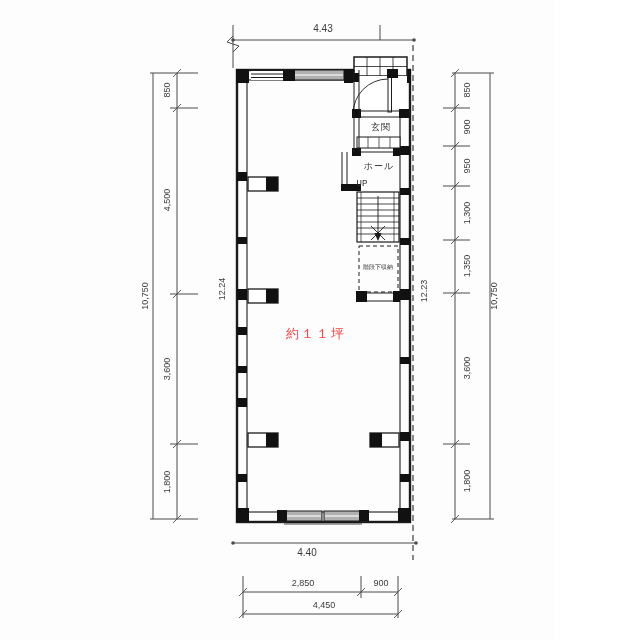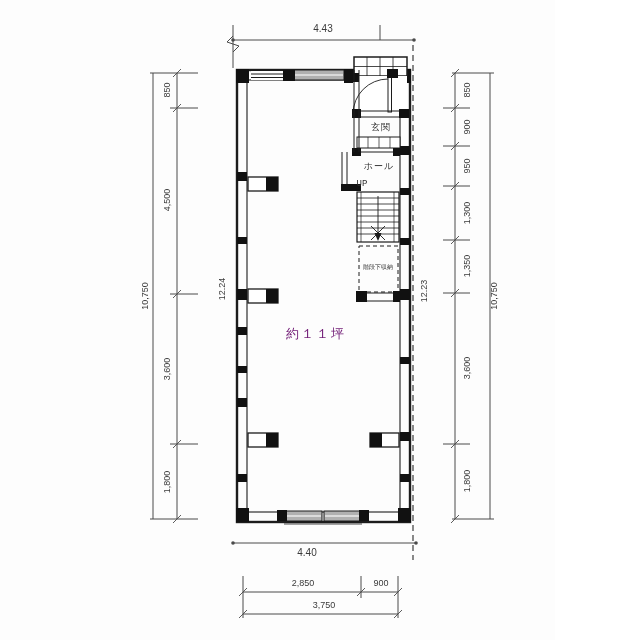--- a/index.html
+++ b/index.html
@@ -10,21 +10,21 @@
   }
   #plan-svg{position:absolute;left:0;top:0;}
   .lbl{
     position:absolute;transform:translate(-50%,-50%);
     font-size:9px;color:#3a3a3a;white-space:nowrap;line-height:1;
   }
   .v{transform:translate(-50%,-50%) rotate(-90deg);}
   .m{font-size:10px;}
   .room{font-size:9px;color:#2e2e2e;letter-spacing:1px;font-family:Liberation Mono, monospace;}
   .tiny{font-size:6px;letter-spacing:0;}
-  .big{font-size:13px;color:#701a75;letter-spacing:2px;}
+  .big{font-size:13px;color:#ef4444;letter-spacing:2px;}
 </style>
 </head>
 <body>
 
 <div id="canvas">
 
   <svg id="plan-svg" width="640" height="640" viewBox="0 0 640 640">
 
     <g stroke="#4a4a4a" stroke-width="1" fill="none">
 
@@ -178,15 +178,15 @@
 
   <span class="lbl room" style="left:381px;top:128px">玄関</span>
   <span class="lbl room" style="left:379px;top:167px">ホール</span>
   <span class="lbl room" style="left:362px;top:184px;letter-spacing:0">UP</span>
   <span class="lbl room tiny" style="left:378px;top:268px">階段下収納</span>
   <span class="lbl big" style="left:316px;top:333px">約１１坪</span>
 
   <span class="lbl m" style="left:307px;top:553px">4.40</span>
   <span class="lbl" style="left:303px;top:583px">2,850</span>
   <span class="lbl" style="left:381px;top:583px">900</span>
-  <span class="lbl" style="left:324px;top:605px">3,750</span>
+  <span class="lbl" style="left:324px;top:605px">4,450</span>
 
 </div>
 
 </body></html>

